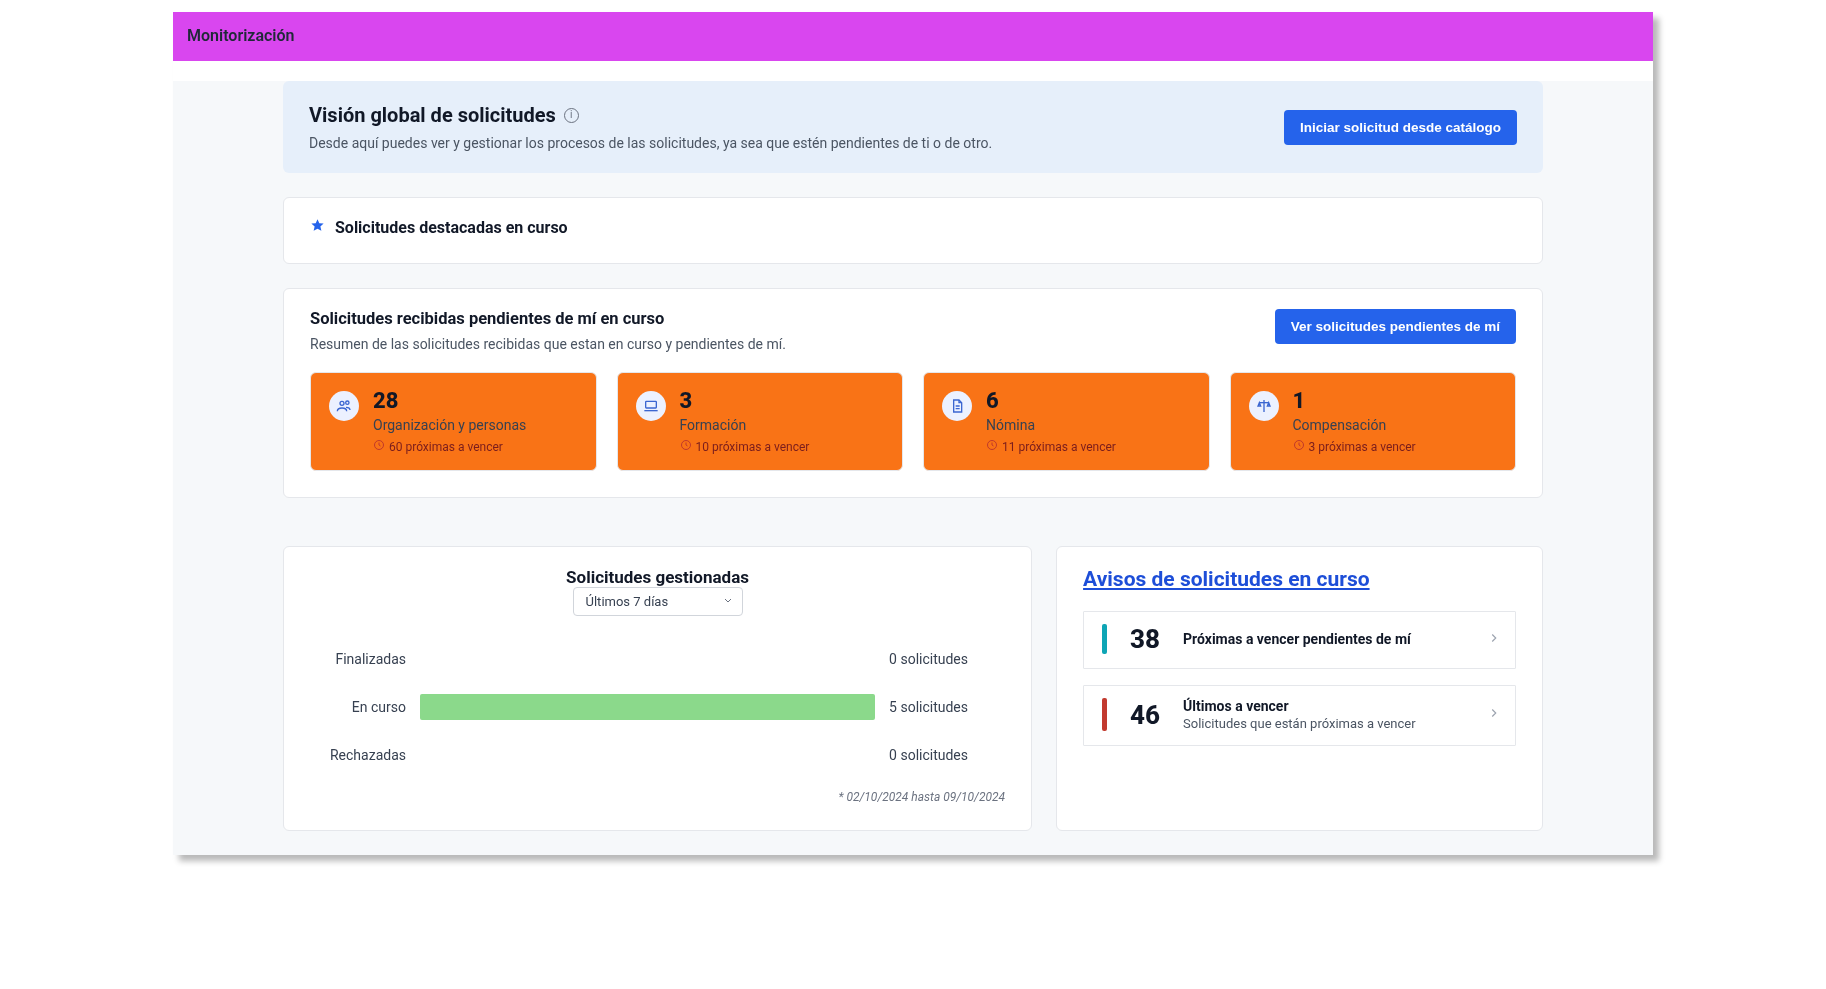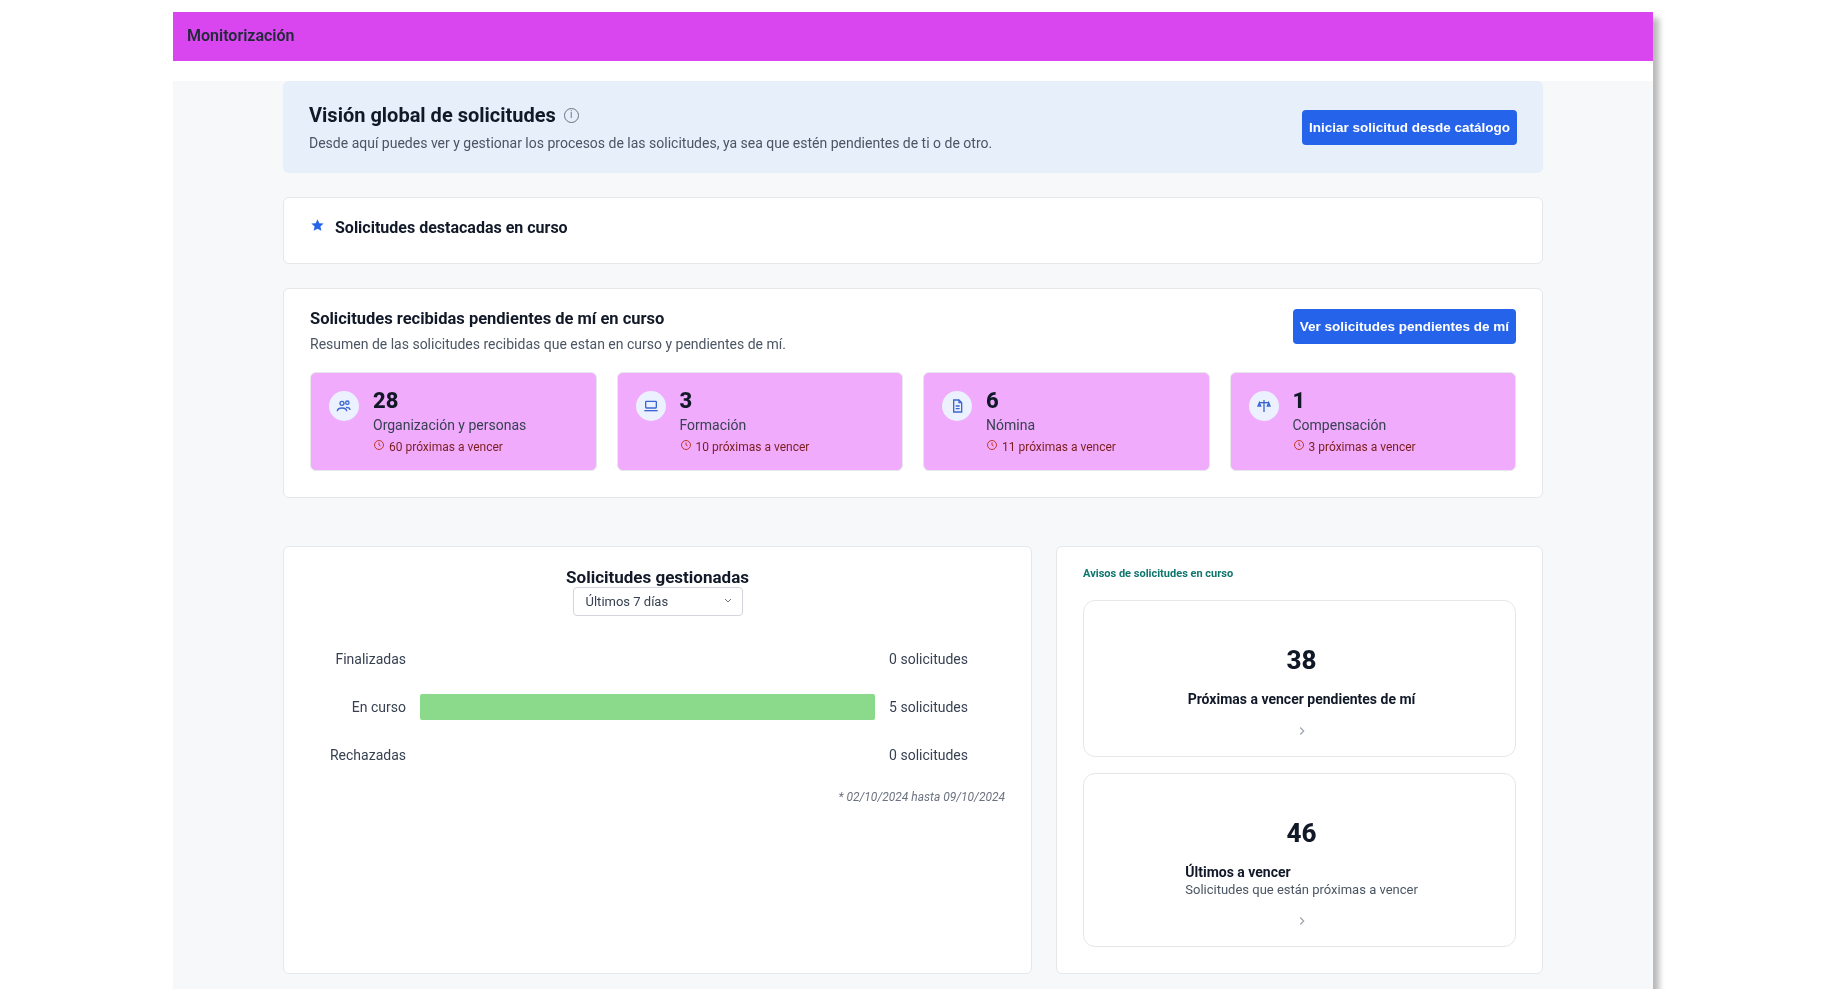--- a/index.html
+++ b/index.html
@@ -53,21 +53,21 @@
   .banner-desc {
     font-size: 14px;
     color: #4b5563;
     margin-top: 8px;
   }
   .btn-primary {
     background: #2563eb;
     color: #ffffff;
     border: none;
     border-radius: 4px;
-    padding: 10px 7px;
+    padding: 10px 16px;
     font-size: 13.5px;
     font-weight: 600;
     cursor: pointer;
     white-space: nowrap;
   }
   .card {
     background: #ffffff;
     border: 1px solid #e5e7eb;
     border-radius: 6px;
     padding: 20px 26px 26px 26px;
@@ -78,21 +78,21 @@
   .feat-title { font-size: 16px; font-weight: 700; color: #111827; }
   .feat-desc { font-size: 14px; color: #4b5563; margin-top: 10px; margin-left: 24px; }
   .pending-card .section-title { font-size: 16.5px; font-weight: 700; color: #111827; }
   .section-head { display: flex; align-items: flex-start; justify-content: space-between; }
   .pending-card .section-desc { font-size: 14px; color: #4b5563; margin-top: 8px; }
   .tiles { display: grid; grid-template-columns: repeat(4, 1fr); gap: 20px; margin-top: 20px; }
   .tile {
     border: 1px solid #e5e7eb;
     border-radius: 6px;
     padding: 16px 18px;
-    background: #f0abfc;
+    background: #f97316;
     display: flex;
     gap: 14px;
   }
   .tile-icon {
     width: 30px; height: 30px; border-radius: 50%;
     background: #ecf1ff;
     display: flex; align-items: center; justify-content: center;
     color: #3b66d1; flex-shrink: 0;
     margin-top: 2px;
   }
@@ -112,25 +112,25 @@
     background: #ffffff;
   }
   .select-box .chev { position: absolute; right: 8px; top: 50%; transform: translateY(-50%); color: #6b7280; }
   .bar-rows { margin-top: 30px; padding: 0 6px; }
   .bar-row { display: flex; align-items: center; gap: 14px; margin-bottom: 22px; }
   .bar-label { width: 90px; text-align: right; font-size: 14px; color: #374151; }
   .bar-track { flex: 1; height: 26px; position: relative; }
   .bar-fill { position: absolute; left: 0; top: 0; bottom: 0; background: #8bd98b; border-radius: 2px; }
   .bar-value { width: 110px; text-align: left; font-size: 14px; color: #374151; }
   .chart-foot { text-align: right; font-size: 12px; color: #6b7280; font-style: italic; margin-top: 10px; }
-  .notices-card .section-title { font-size: 11px; font-weight: 700; color: #0f766e; }
+  .notices-card .section-title { font-size: 21px; font-weight: 700; color: #1d4ed8; text-decoration: underline; }
   .notice-list { margin-top: 20px; display: flex; flex-direction: column; gap: 16px; }
   .notice {
-    border: 1px solid #e5e7eb; border-radius: 12px; padding: 28px 14px 14px 18px;
-    display: flex; align-items: center; gap: 16px; position: relative; cursor: pointer; flex-direction: column;
+    border: 1px solid #e5e7eb; border-radius: 1px; padding: 12px 14px 14px 18px;
+    display: flex; align-items: center; gap: 16px; position: relative; cursor: pointer;
   }
   .notice-bar { width: 5px; align-self: stretch; border-radius: 2px; }
   .notice-bar.blue { background: #0ea5b5; }
   .notice-bar.red  { background: #c23a2f; }
   .notice-num { font-size: 26px; font-weight: 800; color: #111827; min-width: 44px; text-align: center; }
   .notice-text { flex: 1; }
   .notice-title { font-size: 14px; font-weight: 700; color: #111827; }
   .notice-desc  { font-size: 13px; color: #4b5563; margin-top: 2px; }
   .notice-chev  { color: #9ca3af; }
 </style>

